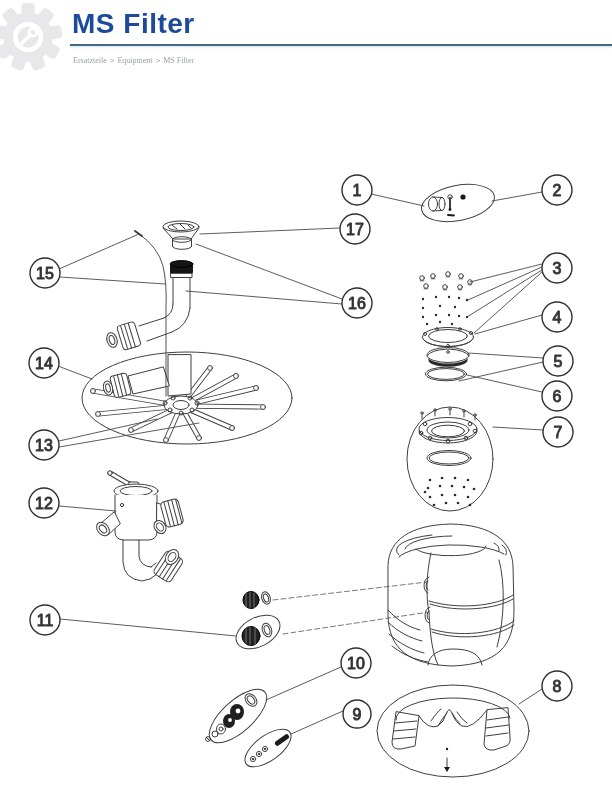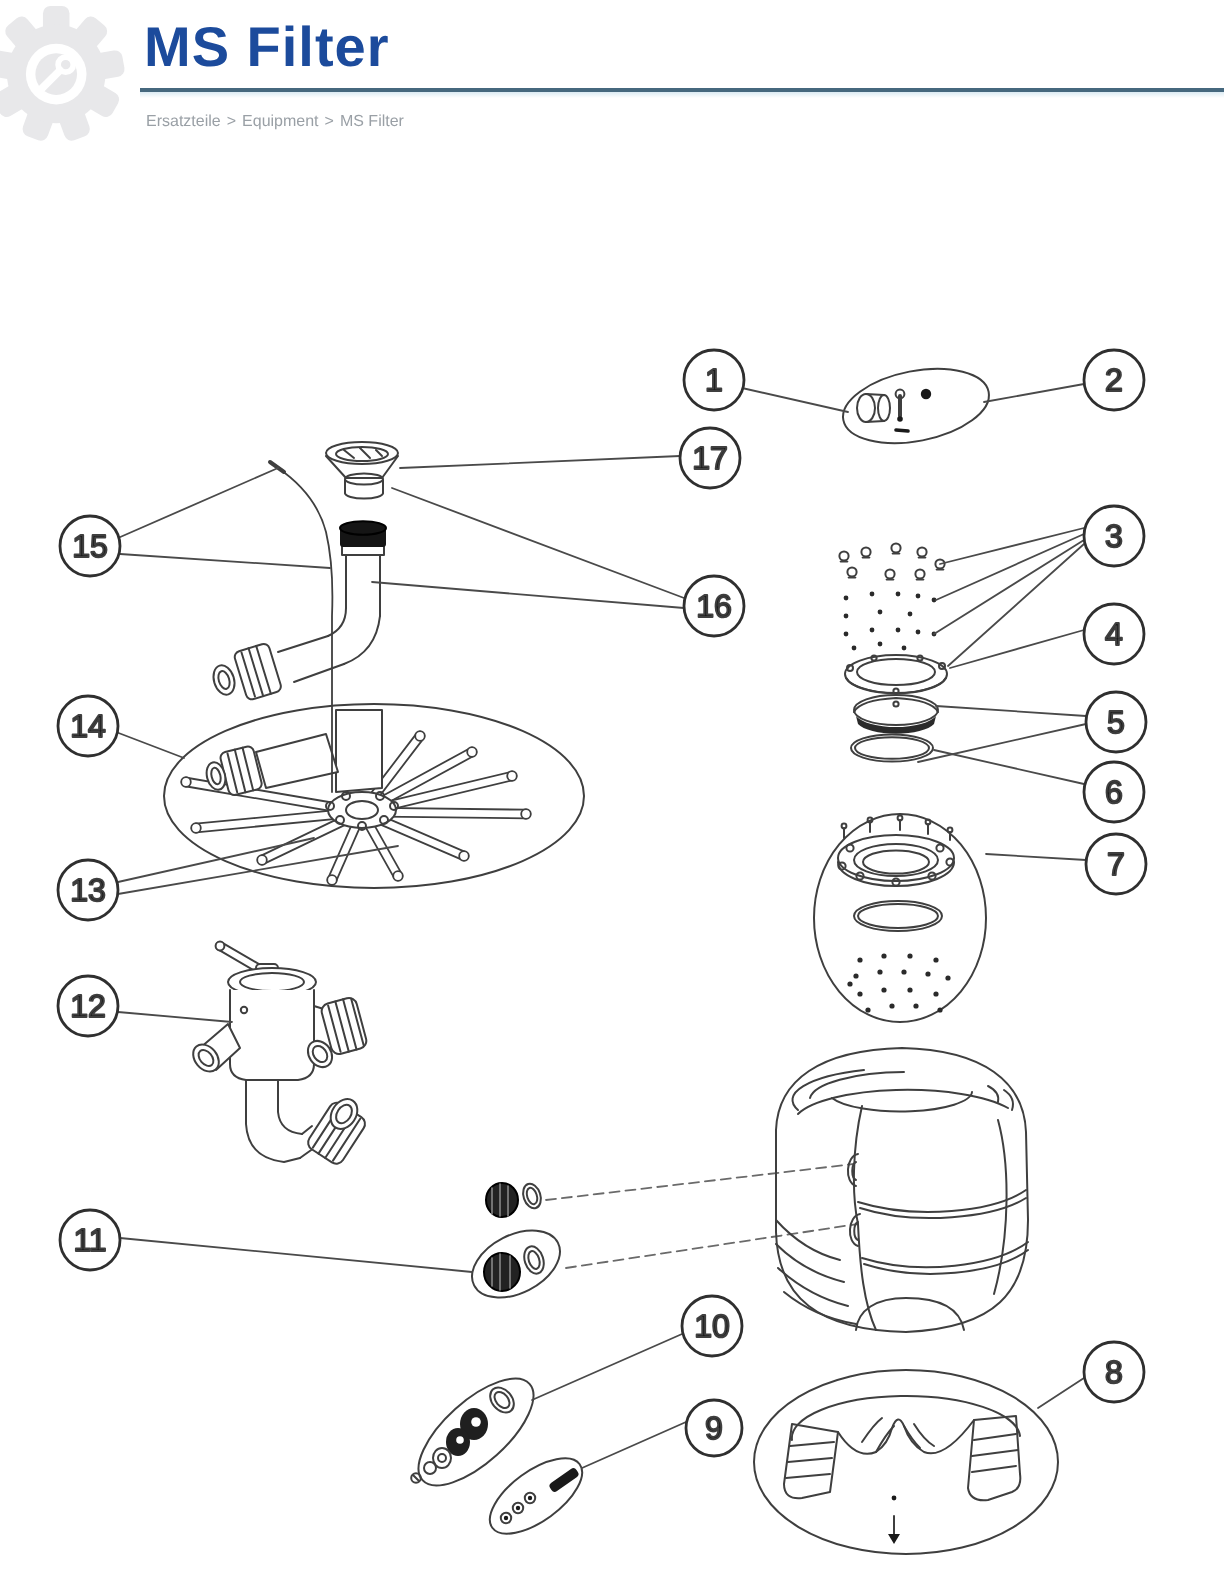--- a/index.html
+++ b/index.html
@@ -6,21 +6,21 @@
   .page{position:relative;width:612px;height:793px;background:#fff;overflow:hidden;
         font-family:"Liberation Sans", sans-serif;}
   .logo{position:absolute;left:-6px;top:2px;width:72px;height:72px;}
   .title{position:absolute;left:72px;top:8px;font-size:28px;font-weight:bold;
          color:#1c4b9c;letter-spacing:.5px;margin:0;}
   .rule{position:absolute;left:70px;top:44px;width:542px;height:2px;background:#46687e;}
   .rule-glow{position:absolute;left:70px;top:46px;width:542px;height:3px;
              background:linear-gradient(#dcebf3,#ffffff);}
   .breadcrumb{position:absolute;left:73px;top:56px;font-size:8px;color:#9aa0a6;}
   .breadcrumb .sep{margin:0 3px;color:#9aa0a6;}
-  .breadcrumb .crumb{color:#9aa0a6;text-decoration:none;cursor:pointer;}
+  .breadcrumb .crumb{color:#9aa0a6;text-decoration:none;cursor:pointer;font-family:Liberation Serif, serif;}
   .diagram{position:absolute;left:0;top:0;width:612px;height:793px;}
   .callout-circle{fill:#ffffff;stroke:#2f2f2f;stroke-width:1.4;}
   .callout-num{fill:#1a1a1a;font-family:"Liberation Sans",sans-serif;font-size:16px;}
 </style>
 </head>
 <body>
 
 <div class="page">
 
   <svg class="diagram" viewBox="0 0 612 793">

